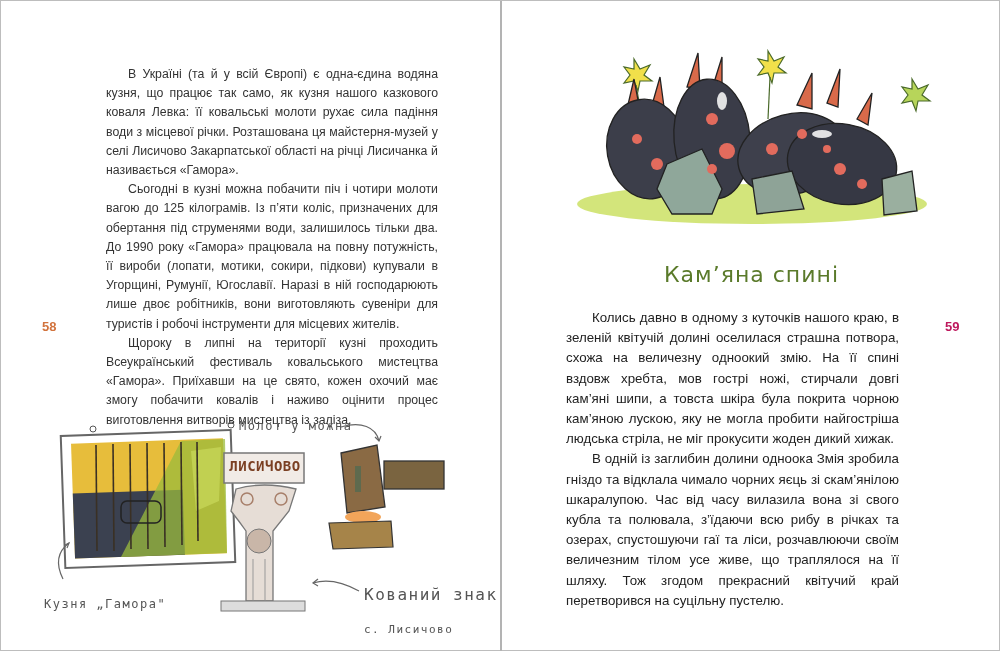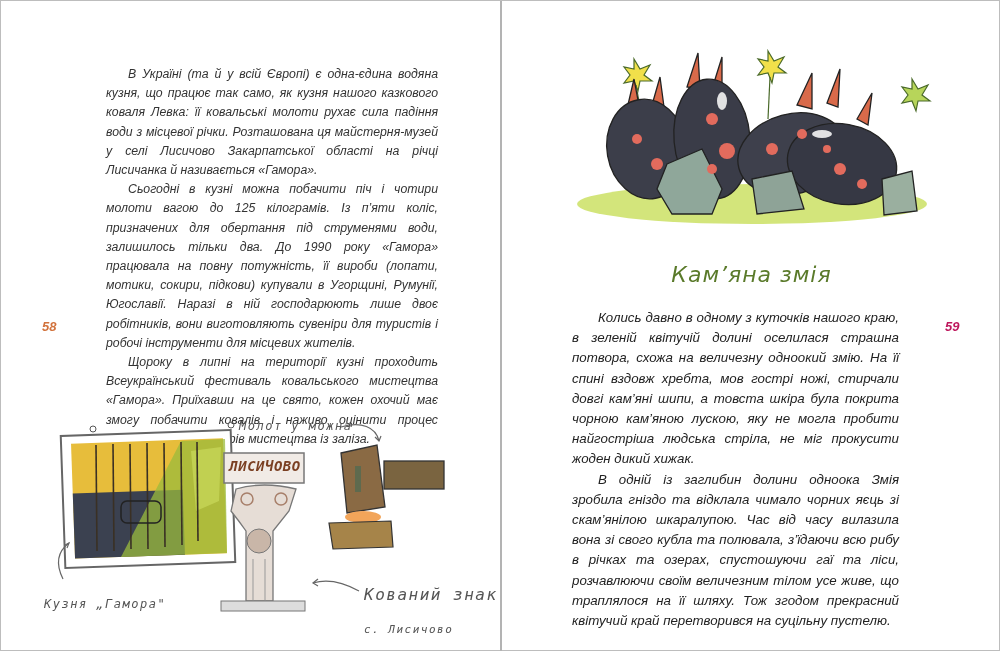--- a/index.html
+++ b/index.html
@@ -3,36 +3,36 @@
 <meta charset="utf-8">
 <style>
   * { box-sizing: border-box; margin: 0; padding: 0; }
   html, body { width: 1000px; height: 651px; background: #ffffff; overflow: hidden; }
   body { position: relative; font-family: "Liberation Sans", "DejaVu Sans", sans-serif; color: #2b2b2b; }
 
   .spread { position: absolute; left: 0; top: 0; width: 1000px; height: 651px;
     border: 1px solid #bdbdbd; background: #fff; }
   .gutter { position: absolute; left: 499px; top: 0; width: 2px; height: 651px; background: #b3b3b3; }
 
-  .page { position: absolute; top: 0; height: 499px; font-style: italic; }
+  .page { position: absolute; top: 0; height: 499px; }
   .page-left { left: 0; width: 499px; }
   .page-right { left: 501px; width: 499px; }
 
   .page-num { position: absolute; font-size: 13px; font-weight: bold; }
   .num-left { left: 41px; top: 318px; color: #d2733d; }
   .num-right { left: 443px; top: 318px; color: #be185d; }
 
   .text { position: absolute; font-size: 12.3px; line-height: 19.2px; text-align: justify; color: #333; }
   .text p { text-indent: 22px; }
   .text-left { left: 105px; top: 64px; width: 332px; }
 
   .story-title { position: absolute; left: 0; width: 499px; top: 261px; text-align: center;
     font-size: 22px; letter-spacing: 1px; color: #5a7a2a; font-family: "DejaVu Sans", sans-serif; }
   .text-right { left: 64px; top: 307px; width: 333px; font-size: 13.3px; line-height: 20.2px; color: #222; }
-  .text-right p { text-indent: 26px; margin-left: 6px; }
+  .text-right p { text-indent: 26px; }
 
   .illus { position: absolute; }
   .eggs { left: 70px; top: 38px; width: 360px; height: 190px; }
   .forge { left: 40px; top: 410px; width: 440px; height: 215px; }
 
   .hand { position: absolute; font-family: "DejaVu Sans Mono", monospace; color: #555; letter-spacing: 1.5px; }
   .cap-hammer { left: 238px; top: 418px; font-size: 12px; }
   .cap-forge { left: 43px; top: 596px; font-size: 12px; }
   .cap-sign1 { left: 363px; top: 584px; font-size: 16px; }
   .cap-sign2 { left: 363px; top: 622px; font-size: 11px; }
@@ -151,20 +151,20 @@
         <circle cx="268" cy="130" r="6"></circle>
           <circle cx="290" cy="145" r="5"></circle>
           <circle cx="255" cy="110" r="4"></circle>
       </g>
       <g fill="#ffffff" opacity="0.85">
         <ellipse cx="150" cy="62" rx="5" ry="9"></ellipse>
           <ellipse cx="250" cy="95" rx="10" ry="4"></ellipse>
       </g>
     </svg>
 
-    <div class="story-title">Кам’яна змія</div>
+    <div class="story-title">Кам’яна спині</div>
     <div class="text text-right">
       <p>Колись давно в одному з куточків нашого краю, в зеленій квітучій долині оселилася страшна потвора, схожа на величезну одноокий змію. На її спині вздовж хребта, мов гострі ножі, стирчали довгі кам’яні шипи, а товста шкіра була покрита чорною кам’яною лускою, яку не могла пробити найгостріша людська стріла, не міг прокусити жоден дикий хижак.</p>
       <p>В одній із заглибин долини одноока Змія зробила гніздо та відклала чимало чорних яєць зі скам’янілою шкаралупою. Час від часу вилазила вона зі свого кубла та полювала, з’їдаючи всю рибу в річках та озерах, спустошуючи гаї та ліси, розчавлюючи своїм величезним тілом усе живе, що траплялося на її шляху. Тож згодом прекрасний квітучий край перетворився на суцільну пустелю.</p>
     </div>
     <div class="page-num num-right">59</div>
   </div>
 </div>
 
 </body></html>

